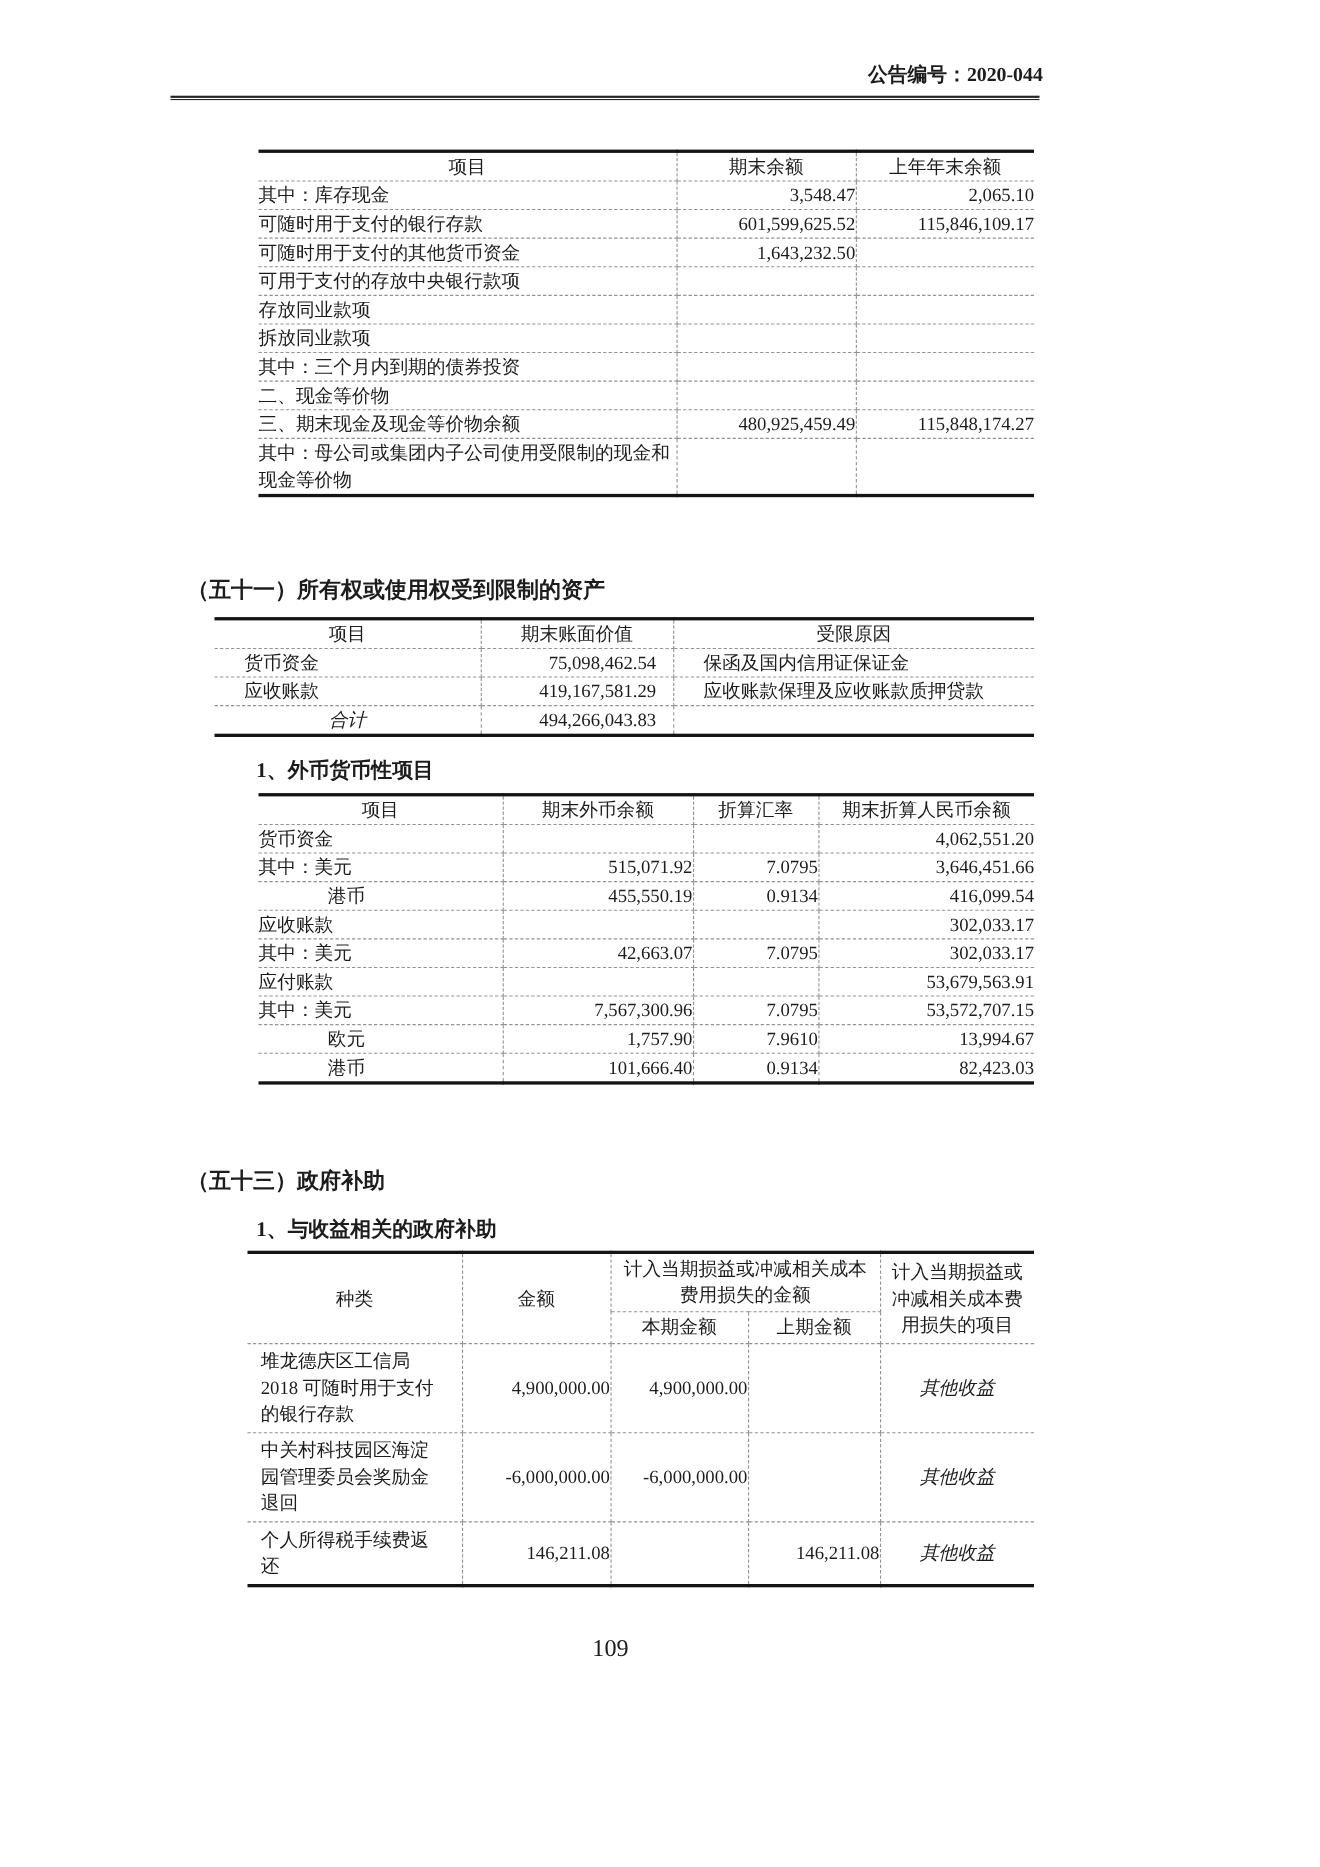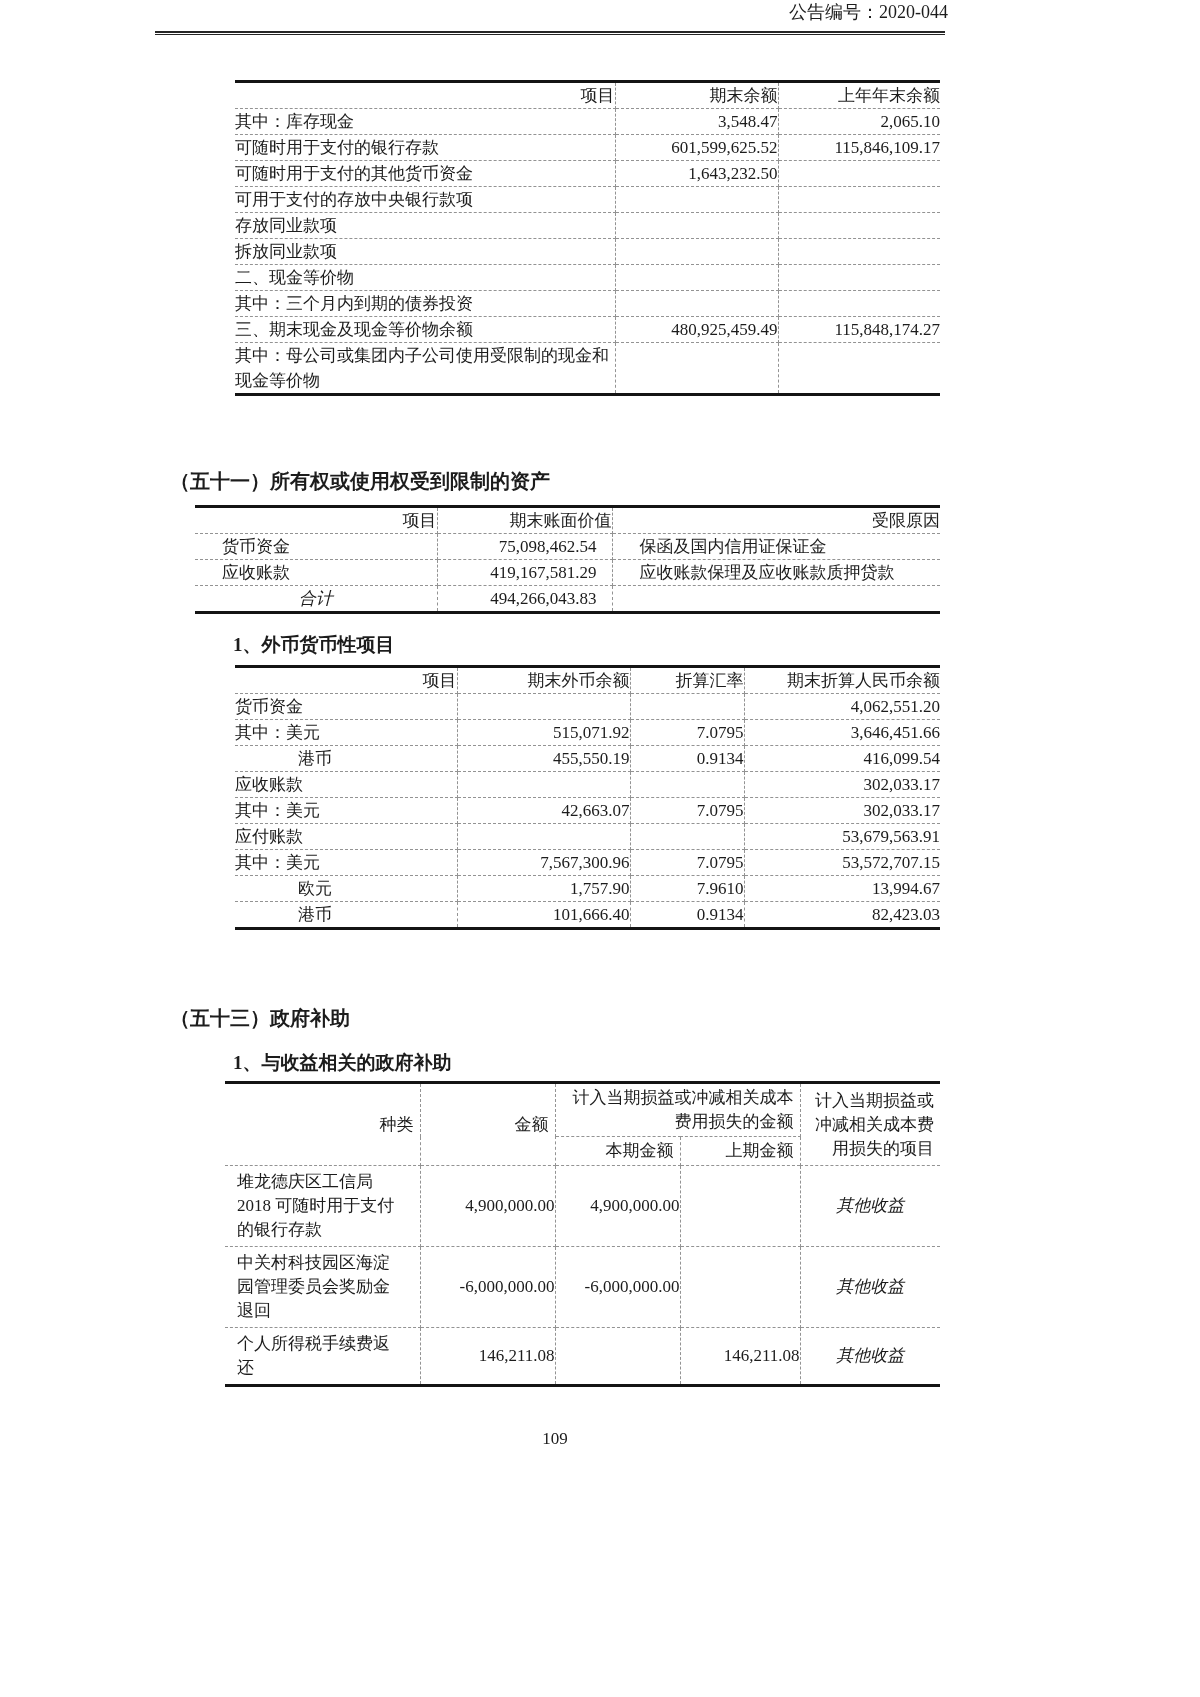--- a/index.html
+++ b/index.html
@@ -2,29 +2,29 @@
 <html><head>
 <meta charset="utf-8">
 <style>
   * { box-sizing: border-box; }
   html, body { margin: 0; padding: 0; background: #ffffff; }
   .page {
     width: 1200px; height: 1697px; background: #ffffff; color: #1c1c1c;
     font-family: "Liberation Serif", "DejaVu Serif", serif;
     overflow: hidden; position: relative;
   }
-  .doc-header { width: 948px; text-align: right; font-size: 18px; }
+  .doc-header { padding-top: 56px; width: 948px; text-align: right; font-size: 18px; font-weight: bold; }
   .header-rule { width: 790px; margin: 7px 0 0 155px; height: 4px;
     border-top: 2px solid #262626; border-bottom: 1px solid #262626; }
 
   table.fin { border-collapse: collapse; table-layout: fixed;
     border-top: 3px solid #141414; border-bottom: 3px solid #141414; font-size: 17px; }
   .fin th, .fin td { border: 1px dashed #939393; line-height: 25px; padding: 0;
     vertical-align: middle; font-weight: normal; overflow: hidden; }
-  .fin th { text-align: right; }
+  .fin th { text-align: center; }
   .fin th:first-child, .fin td:first-child { border-left: none; }
   .fin th:last-child, .fin td:last-child { border-right: none; }
 
   .item { text-align: left; padding-left: 10px; }
   .ind  { padding-left: 57px; }
   .num  { text-align: right; padding-right: 8px; }
   .center { text-align: center; font-style: italic; }
 
   .t1 { margin: 45px 0 0 235px; width: 705px; }
   .sec { font-size: 20px; font-weight: bold; margin: 72px 0 0 170px; line-height: 27px; }
@@ -34,21 +34,21 @@
   .sec-52 { margin-top: 72px; }
   .sub { font-size: 19px; font-weight: bold; margin: 18px 0 0 233px; line-height: 25px; }
   .t3 { margin: 8px 0 0 235px; width: 705px; }
   .t3 .ind { padding-left: 63px; }
   .sec-53 { margin-top: 75px; }
   .t4 { margin: 6px 0 0 225px; width: 715px; border-bottom-width: 4px; }
   .t4 th, .t4 td { line-height: 24px; }
   .t4 thead th { padding: 2px 6px; }
   .t4 td { padding-top: 4px; padding-bottom: 4px; }
   .t4 .kind { text-align: left; padding-left: 12px; padding-right: 14px; }
-  .page-num { margin-top: 42px; text-align: center; font-size: 17px; width: 1110px; }
+  .page-num { margin-top: 42px; text-align: center; font-size: 22px; width: 1110px; }
 </style>
 </head>
 <body>
 
 <div class="page">
 
   <div class="doc-header">
     <span>公告编号：2020-044</span>
   </div>
   <div class="header-rule"></div>
@@ -91,26 +91,26 @@
         <td class="item ind">存放同业款项</td>
         <td class="num"></td>
         <td class="num"></td>
       </tr>
       <tr>
         <td class="item ind">拆放同业款项</td>
         <td class="num"></td>
         <td class="num"></td>
       </tr>
       <tr>
+        <td class="item">其中：三个月内到期的债券投资</td>
+        <td class="num"></td>
+        <td class="num"></td>
+      </tr>
+      <tr>
         <td class="item">二、现金等价物</td>
-        <td class="num"></td>
-        <td class="num"></td>
-      </tr>
-      <tr>
-        <td class="item">其中：三个月内到期的债券投资</td>
         <td class="num"></td>
         <td class="num"></td>
       </tr>
       <tr>
         <td class="item">三、期末现金及现金等价物余额</td>
         <td class="num">480,925,459.49</td>
         <td class="num">115,848,174.27</td>
       </tr>
       <tr>
         <td class="item">其中：母公司或集团内子公司使用受限制的现金和现金等价物</td>

